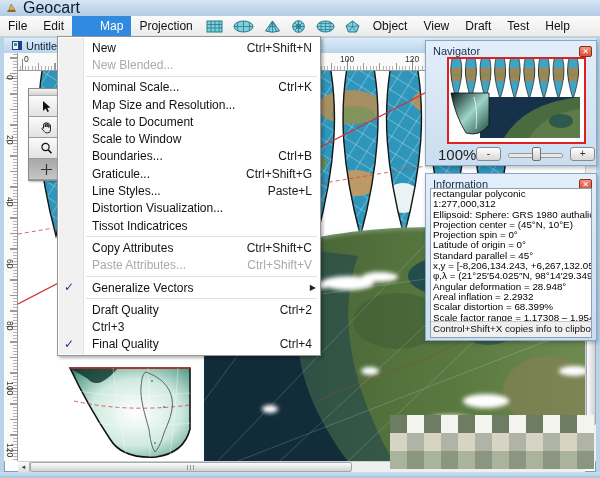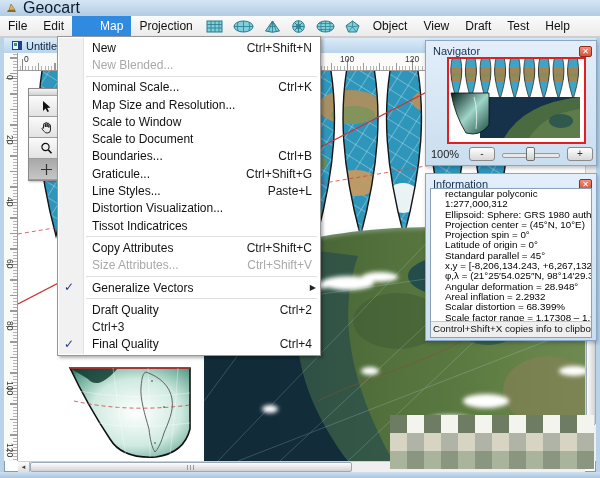--- a/index.html
+++ b/index.html
@@ -69,30 +69,30 @@
 
   
   .panel{background:linear-gradient(#e3eefa,#cadeef);border:1px solid #86a7c7;box-shadow:1px 2px 4px rgba(0,0,0,.25);z-index:20;box-sizing:border-box;}
   .ptitle{height:16px;display:flex;align-items:flex-end;padding:0 4px 0 7px;font-size:11px;color:#15304e;}
   .ptitle .t{flex:1;}
   .closebtn{width:13px;height:11px;background:linear-gradient(#f0907e,#d8523a);border:1px solid #8f2c1a;border-radius:2px;
     color:#fff;font-size:8px;line-height:9px;text-align:center;box-sizing:border-box;}
   #navigator{left:425px;top:40px;width:172px;height:126px;}
   #navthumb{left:447px;top:57px;width:135px;height:83px;border:2px solid #e02020;background:#fff;z-index:21;}
   #navctl{left:427px;top:145px;width:168px;height:18px;display:flex;align-items:center;z-index:21;}
-  #navctl .pct{width:38px;font-size:11px;color:#222;padding-left:4px;}
+  #navctl .pct{width:38px;font-size:15px;color:#222;padding-left:11px;}
   .zbtn{width:26px;height:14px;background:linear-gradient(#fefefe,#d8d8d8);border:1px solid #8a8a8a;border-radius:3px;
     font-size:10px;line-height:12px;text-align:center;color:#333;box-sizing:border-box;}
   #slider{position:relative;width:58px;height:14px;margin:0 7px;}
   #slider .track{position:absolute;left:0;right:0;top:6px;height:3px;background:#e8e8e8;border:1px solid #9a9a9a;border-radius:2px;}
   #slider .thumb{position:absolute;left:24px;top:0;width:9px;height:14px;background:linear-gradient(#fdfdfd,#cfcfcf);border:1px solid #707070;border-radius:2px;box-sizing:border-box;}
 
   #infopanel{left:425px;top:173px;width:172px;height:168px;}
   #infobox{left:430px;top:188px;width:162px;height:150px;background:#fff;border:1px solid #8aa0b8;box-sizing:border-box;z-index:21;overflow:hidden;}
-  .iline{height:10.3px;font-size:9.8px;line-height:10.3px;white-space:nowrap;color:#000;padding-left:14px;}
+  .iline{height:10.3px;font-size:9.8px;line-height:10.3px;white-space:nowrap;color:#000;padding-left:2px;}
   #infofoot{position:absolute;left:0;right:0;bottom:0;height:15px;background:#efefef;border-top:1px solid #c5c5c5;
     font-size:9.8px;line-height:14px;padding-left:2px;white-space:nowrap;}
 
   
   #hscroll{left:18px;top:461px;width:567px;height:11px;background:#efefef;border-top:1px solid #cfcfcf;box-sizing:border-box;z-index:4;}
   #hscroll .arr{position:absolute;left:0;top:0;width:11px;height:10px;background:linear-gradient(#fdfdfd,#dedede);border-right:1px solid #b5b5b5;
     font-size:6px;line-height:10px;text-align:center;color:#404040;}
   #hthumb{position:absolute;left:12px;top:0;width:322px;height:10px;background:linear-gradient(#fdfdfd,#d2d2d2);border:1px solid #9aa8b8;border-radius:2px;box-sizing:border-box;}
   #hthumb .grip{position:absolute;left:50%;top:2px;width:9px;height:5px;margin-left:-4px;
     background:repeating-linear-gradient(90deg,#9a9a9a 0 1px,transparent 1px 3px);}
@@ -366,24 +366,24 @@
     </div>
   <div class="msep"></div>
   <div class="mi">
       <span class="ml">Nominal Scale...</span>
       <span class="ms">Ctrl+K</span>
     </div>
   <div class="mi">
       <span class="ml">Map Size and Resolution...</span>
     </div>
   <div class="mi">
+      <span class="ml">Scale to Document</span>
+    </div>
+  <div class="mi">
       <span class="ml">Scale to Window</span>
-    </div>
-  <div class="mi">
-      <span class="ml">Scale to Document</span>
     </div>
   <div class="mi">
       <span class="ml">Boundaries...</span>
       <span class="ms">Ctrl+B</span>
     </div>
   <div class="mi">
       <span class="ml">Graticule...</span>
       <span class="ms">Ctrl+Shift+G</span>
     </div>
   <div class="mi">
@@ -395,21 +395,21 @@
     </div>
   <div class="mi">
       <span class="ml">Tissot Indicatrices</span>
     </div>
   <div class="msep"></div>
   <div class="mi">
       <span class="ml">Copy Attributes</span>
       <span class="ms">Ctrl+Shift+C</span>
     </div>
   <div class="mi dis">
-      <span class="ml">Size Attributes...</span>
+      <span class="ml">Paste Attributes...</span>
       <span class="ms">Ctrl+Shift+V</span>
     </div>
   <div class="msep"></div>
   <div class="mi">
       <span class="mc">✓</span>
       <span class="ml">Generalize Vectors</span>
       <span class="sub">▶</span>
     </div>
   <div class="msep"></div>
   <div class="mi">

